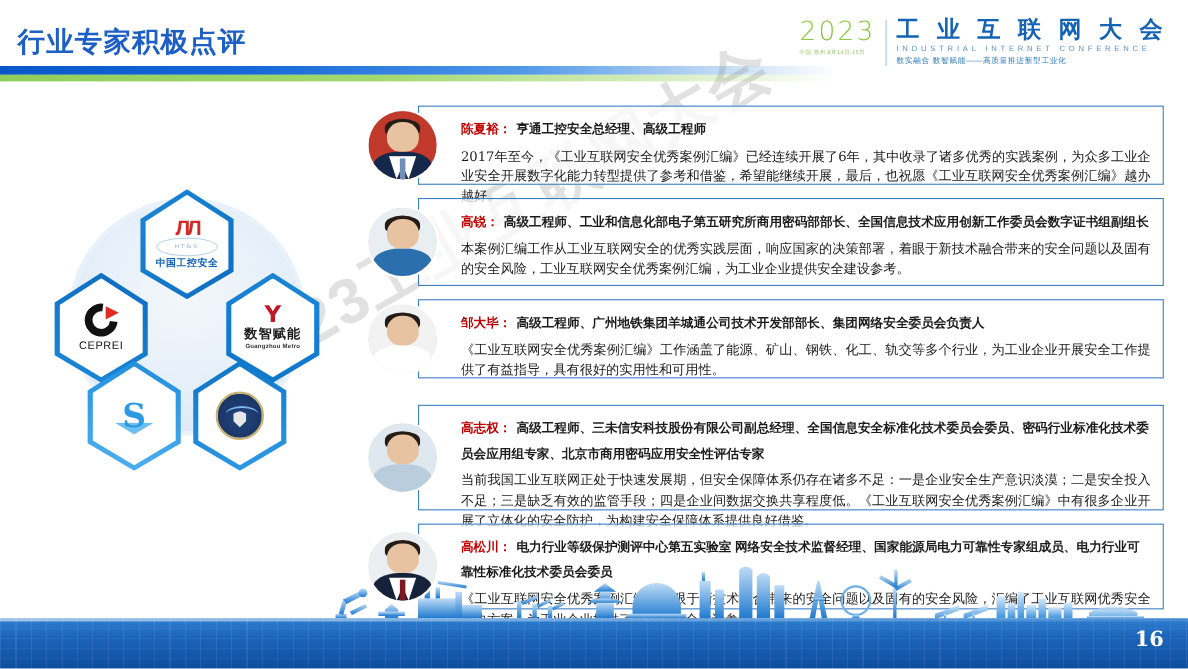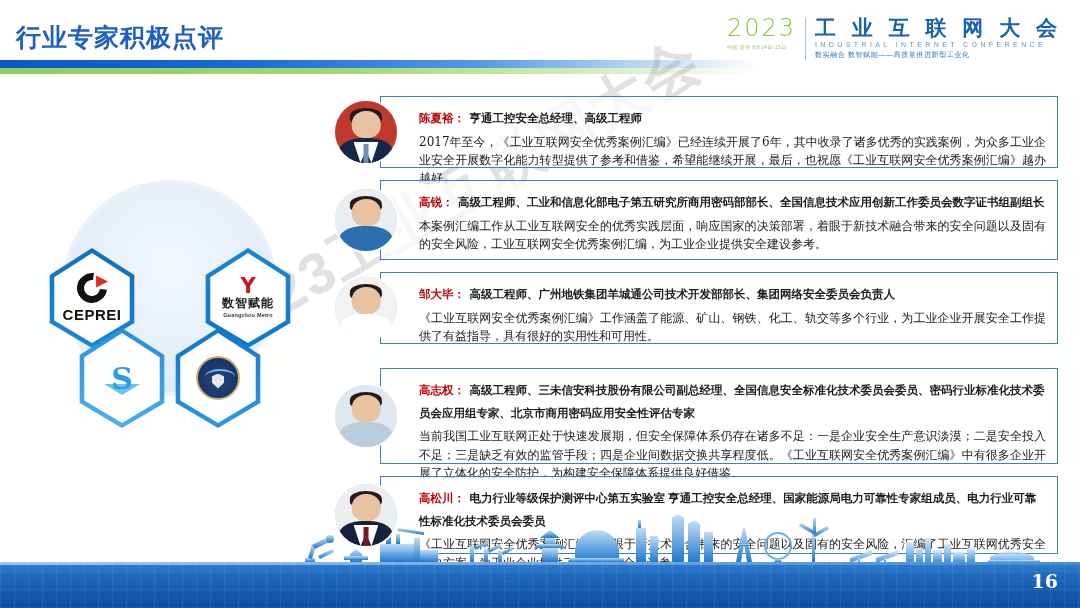--- a/index.html
+++ b/index.html
@@ -159,21 +159,21 @@
     position: relative;
   }
   #ceprei-arrow {
     position: absolute; right: -10px; top: 3px;
     width: 0; height: 0;
     border-left: 12px solid #e02b20;
     border-top: 6px solid transparent;
     border-bottom: 6px solid transparent;
     transform: rotate(38deg);
   }
-  #ceprei-text { font-size: 15px; font-weight: bold; color: #111; letter-spacing: .5px; margin-top: 3px; text-align: right; }
+  #ceprei-text { font-size: 10px; font-weight: normal; color: #111; letter-spacing: .5px; margin-top: 3px; text-align: right; }
 
   #metro-y {
     font-size: 21px; color: #c2182c; font-weight: bold; line-height: .8;
     font-family: "DejaVu Sans", sans-serif;
   }
   #metro-cn { font-size: 12px; font-weight: bold; color: #1b1b1b; letter-spacing: 1px; margin-top: 1px; }
   #metro-en { font-size: 5.5px; font-weight: bold; color: #333; letter-spacing: .2px; }
 
   #s-logo {
     width: 40px; height: 36px;
@@ -351,20 +351,27 @@
       <div id="conf-en">INDUSTRIAL INTERNET CONFERENCE</div>
       <div id="conf-tag">数实融合  数智赋能——高质量推进新型工业化</div>
     </div>
   </div>
 
   <div id="watermark">2023工业互联网大会</div>
 
   <div id="logo-cluster">
     <div id="logo-disc"></div>
 
+    <div class="petal" id="petal-top">
+      <div class="petal-inner">
+        <div id="htgs-mark">ЛЛ</div>
+        <div id="htgs-ring">HTGS</div>
+        <div class="logo-cn">中国工控安全</div>
+      </div>
+    </div>
 
     <div class="petal" id="petal-right">
       <div class="petal-inner">
         <div id="metro-y">Y</div>
         <div id="metro-cn">数智赋能</div>
         <div id="metro-en">Guangzhou Metro</div>
       </div>
     </div>
 
     <div class="petal" id="petal-left">
@@ -456,21 +463,21 @@
     <div class="avatar">
       <div class="bg" style="background:#eceff2"></div>
       <div class="body" style="background:#16223a"></div>
       <div class="collar"></div>
       <div class="tie" style="background:#7a1b24"></div>
       <div class="hair"></div>
       <div class="head"></div>
     </div>
     <div class="p-head">
       <span class="p-name">高松川：</span>
-      <span class="p-title">电力行业等级保护测评中心第五实验室  亨通工控安全总经理、国家能源局电力可靠性专家组成员、电力行业可靠性标准化技术委员会委员</span>
+      <span class="p-title">电力行业等级保护测评中心第五实验室  网络安全技术监督经理、国家能源局电力可靠性专家组成员、电力行业可靠性标准化技术委员会委员</span>
     </div>
     <div class="p-body">《工业互联网安全优秀案例汇编》着眼于新技术融合带来的安全问题以及固有的安全风险，汇编了工业互联网优秀安全解决方案，为工业企业提供了良好的安全建设参考。</div>
   </div>
 
   <svg id="skyline" viewBox="0 0 1080 50" preserveAspectRatio="none">
     <defs>
       <linearGradient id="skyg" x1="0" y1="0" x2="0" y2="1">
         <stop offset="0%" stop-color="#bfdcf5"></stop>
         <stop offset="100%" stop-color="#1f7ad0"></stop>
       </linearGradient>

